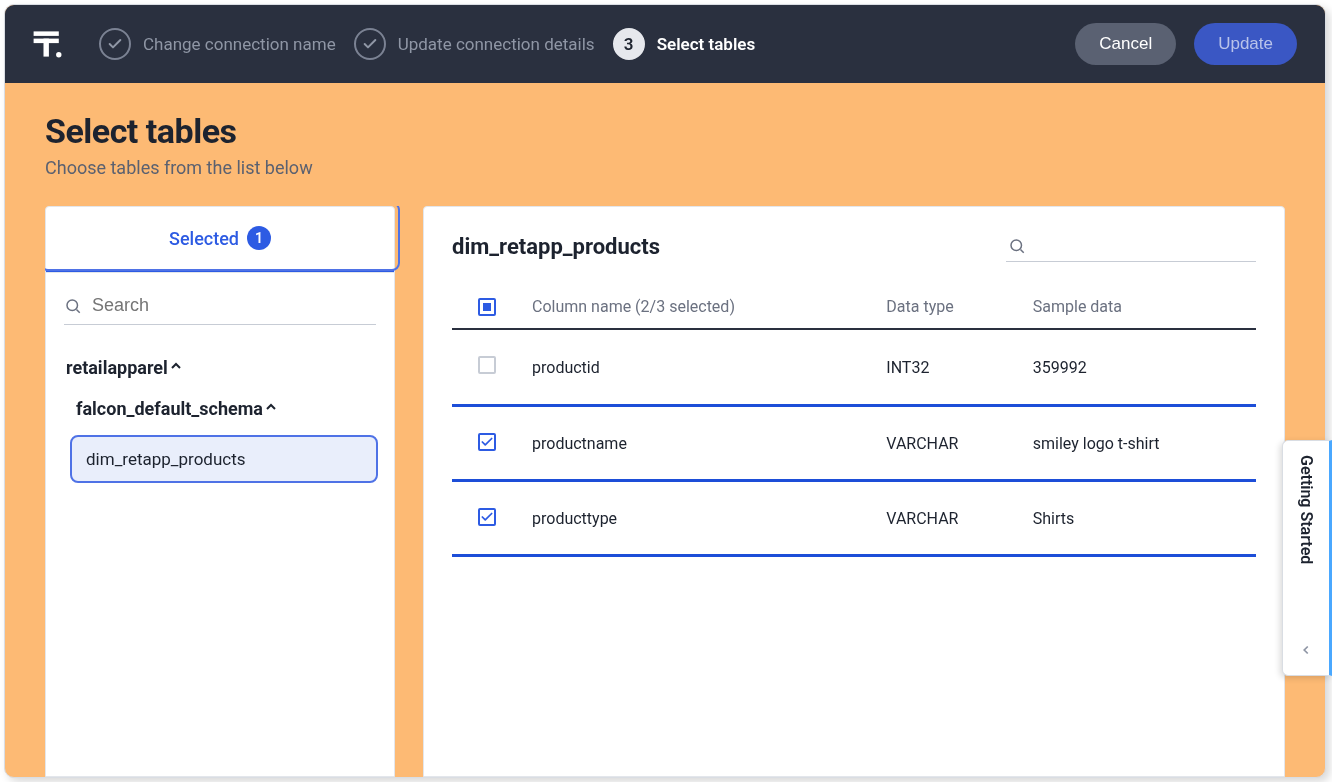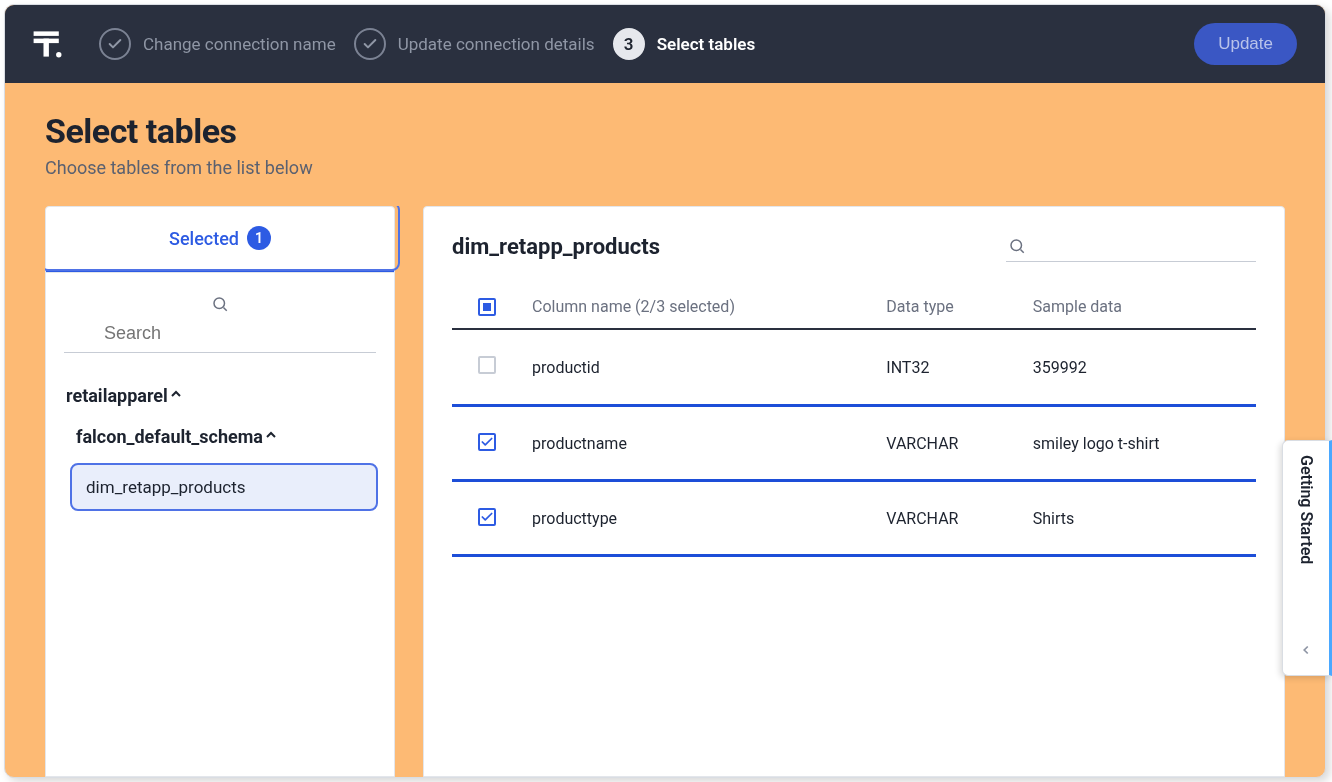--- a/index.html
+++ b/index.html
@@ -98,21 +98,20 @@
     width: 24px; height: 24px; display: flex; align-items:center; justify-content:center;
     font-size: 14px; font-weight: 600;
   }
   .search-row {
     padding: 14px 18px 8px 18px;
   }
   .search-inner {
     display: flex; align-items: center; gap: 10px;
     border-bottom: 1px solid #c7ccd5; padding: 8px 0;
     color: #6b7180;
-    flex-direction: column;
   }
   .search-inner input {
     border: none; outline: none; font-size: 18px; flex:1;
     background: transparent; color: #1d232f;
   }
   .tree { padding: 14px 16px 0 16px; font-size: 18px; }
   .tree-db, .tree-schema {
     display: flex; align-items: center; 
     padding: 10px 4px; cursor: pointer;
   }
@@ -224,20 +223,21 @@
       </span>
       <span class="label">Update connection details</span>
     </div>
 
     <div class="step active">
       <span class="circle">3</span>
       <span class="label">Select tables</span>
     </div>
 
     <div class="spacer"></div>
+    <button class="btn btn-cancel">Cancel</button>
     <button class="btn btn-update">Update</button>
   </div>
 
   <div class="main">
     <div class="page-title">Select tables</div>
     <div class="page-sub">Choose tables from the list below</div>
 
     <div class="content">
 
       <div class="left-panel">

